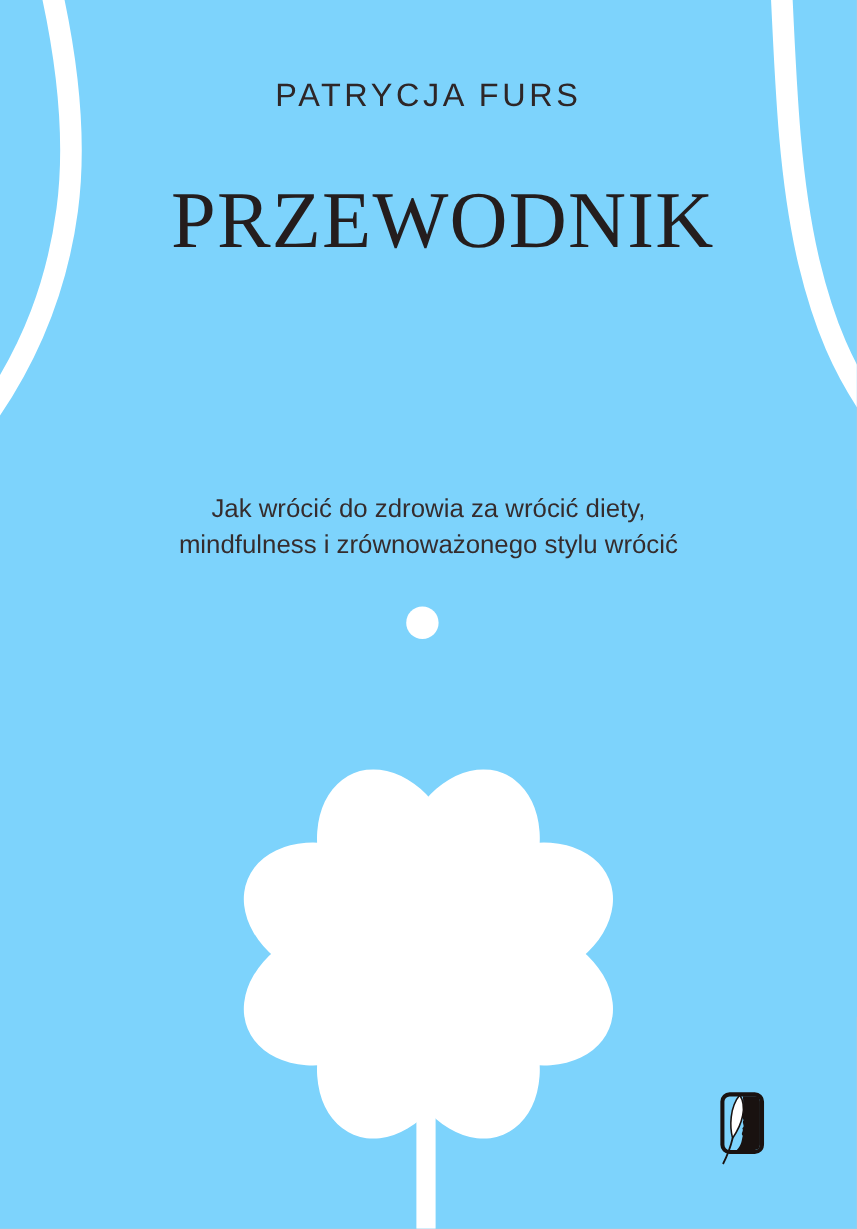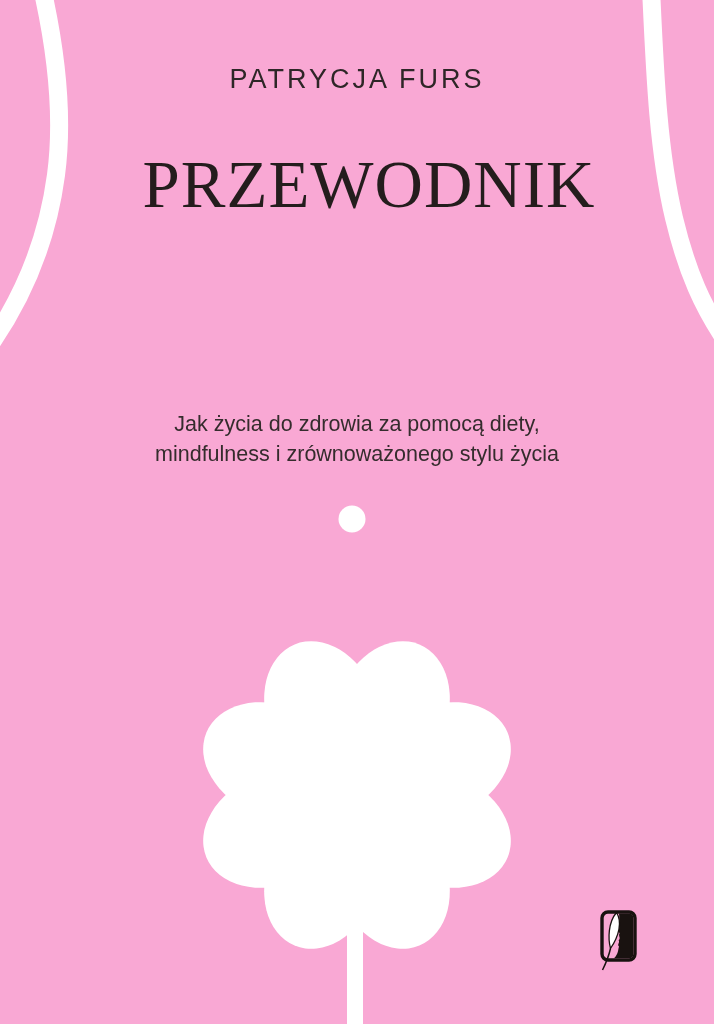--- a/index.html
+++ b/index.html
@@ -4,21 +4,21 @@
 <style>
   html, body { margin: 0; padding: 0; }
   body {
     width: 714px; height: 1024px;
     font-family: "Liberation Sans", sans-serif;
     background: #eec1b5;
   }
   .cover {
     position: relative;
     width: 714px; height: 1024px;
-    background: #f9a8d4;
+    background: #7dd3fc;
     overflow: hidden;
   }
   .shapes {
     position: absolute; left: 0; top: 0;
     width: 714px; height: 1024px;
     display: block;
   }
   .author {
     position: absolute; left: 0; top: 64px;
     width: 714px;
@@ -83,22 +83,22 @@
     </g>
   </svg>
 
   <div class="author">PATRYCJA FURS</div>
 
   <h1 class="title" style="margin:12px;">
     <span class="line">PRZEWODNIK</span>
   </h1>
 
   <div class="subtitle">
-    <span class="line">Jak życia do zdrowia za pomocą diety,</span>
-    <span class="line">mindfulness i zrównoważonego stylu życia</span>
+    <span class="line">Jak wrócić do zdrowia za wrócić diety,</span>
+    <span class="line">mindfulness i zrównoważonego stylu wrócić</span>
   </div>
 
   <svg class="publisher-logo" viewBox="0 0 44 72" xmlns="http://www.w3.org/2000/svg" aria-hidden="true">
 
     <rect x="5" y="6" width="33" height="48" rx="6" fill="none" stroke="#191210" stroke-width="3.4"></rect>
 
     <path d="M 22 7.5 L 32 7.5 Q 36.3 7.5 36.3 12 L 36.3 48 Q 36.3 52.3 32 52.3 L 17 52.3
              C 21.5 48 21 43.5 22 40.5
              C 19.8 38.6 23.2 36.4 21.6 34.2
              C 24.4 32.4 20.8 29.8 22.6 27.6

